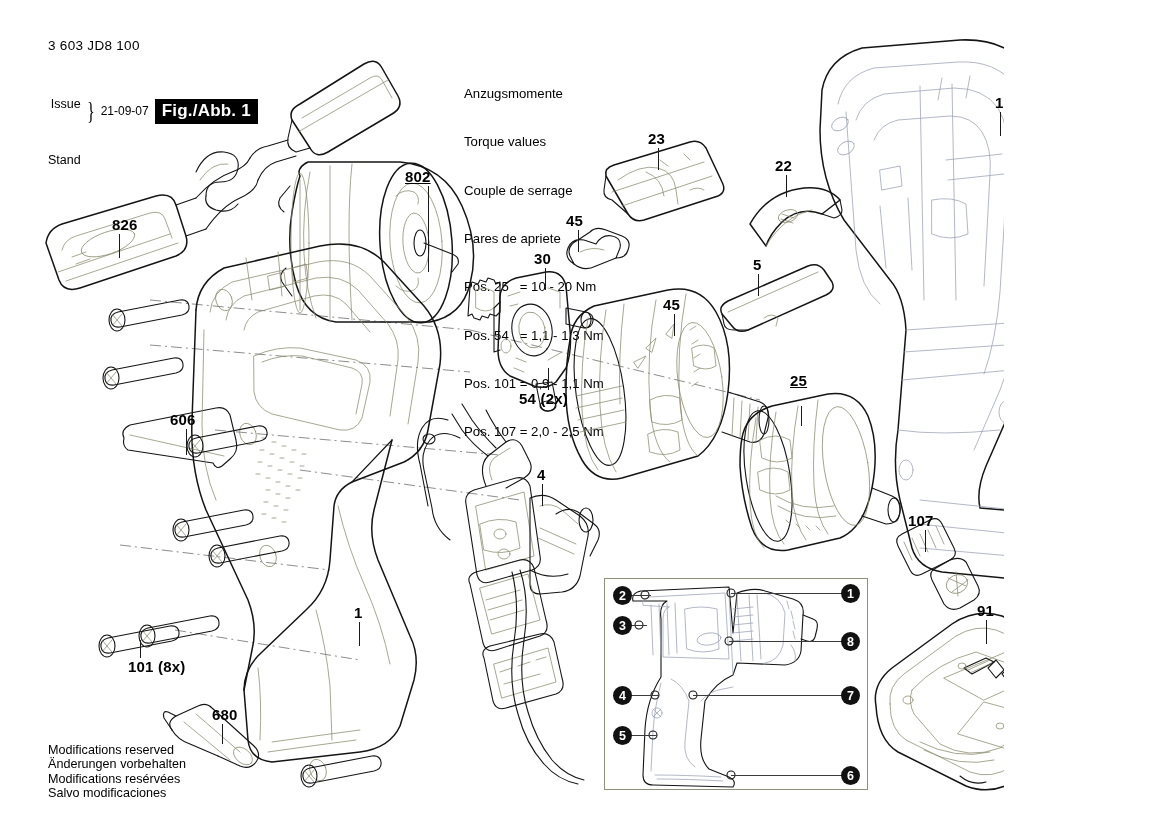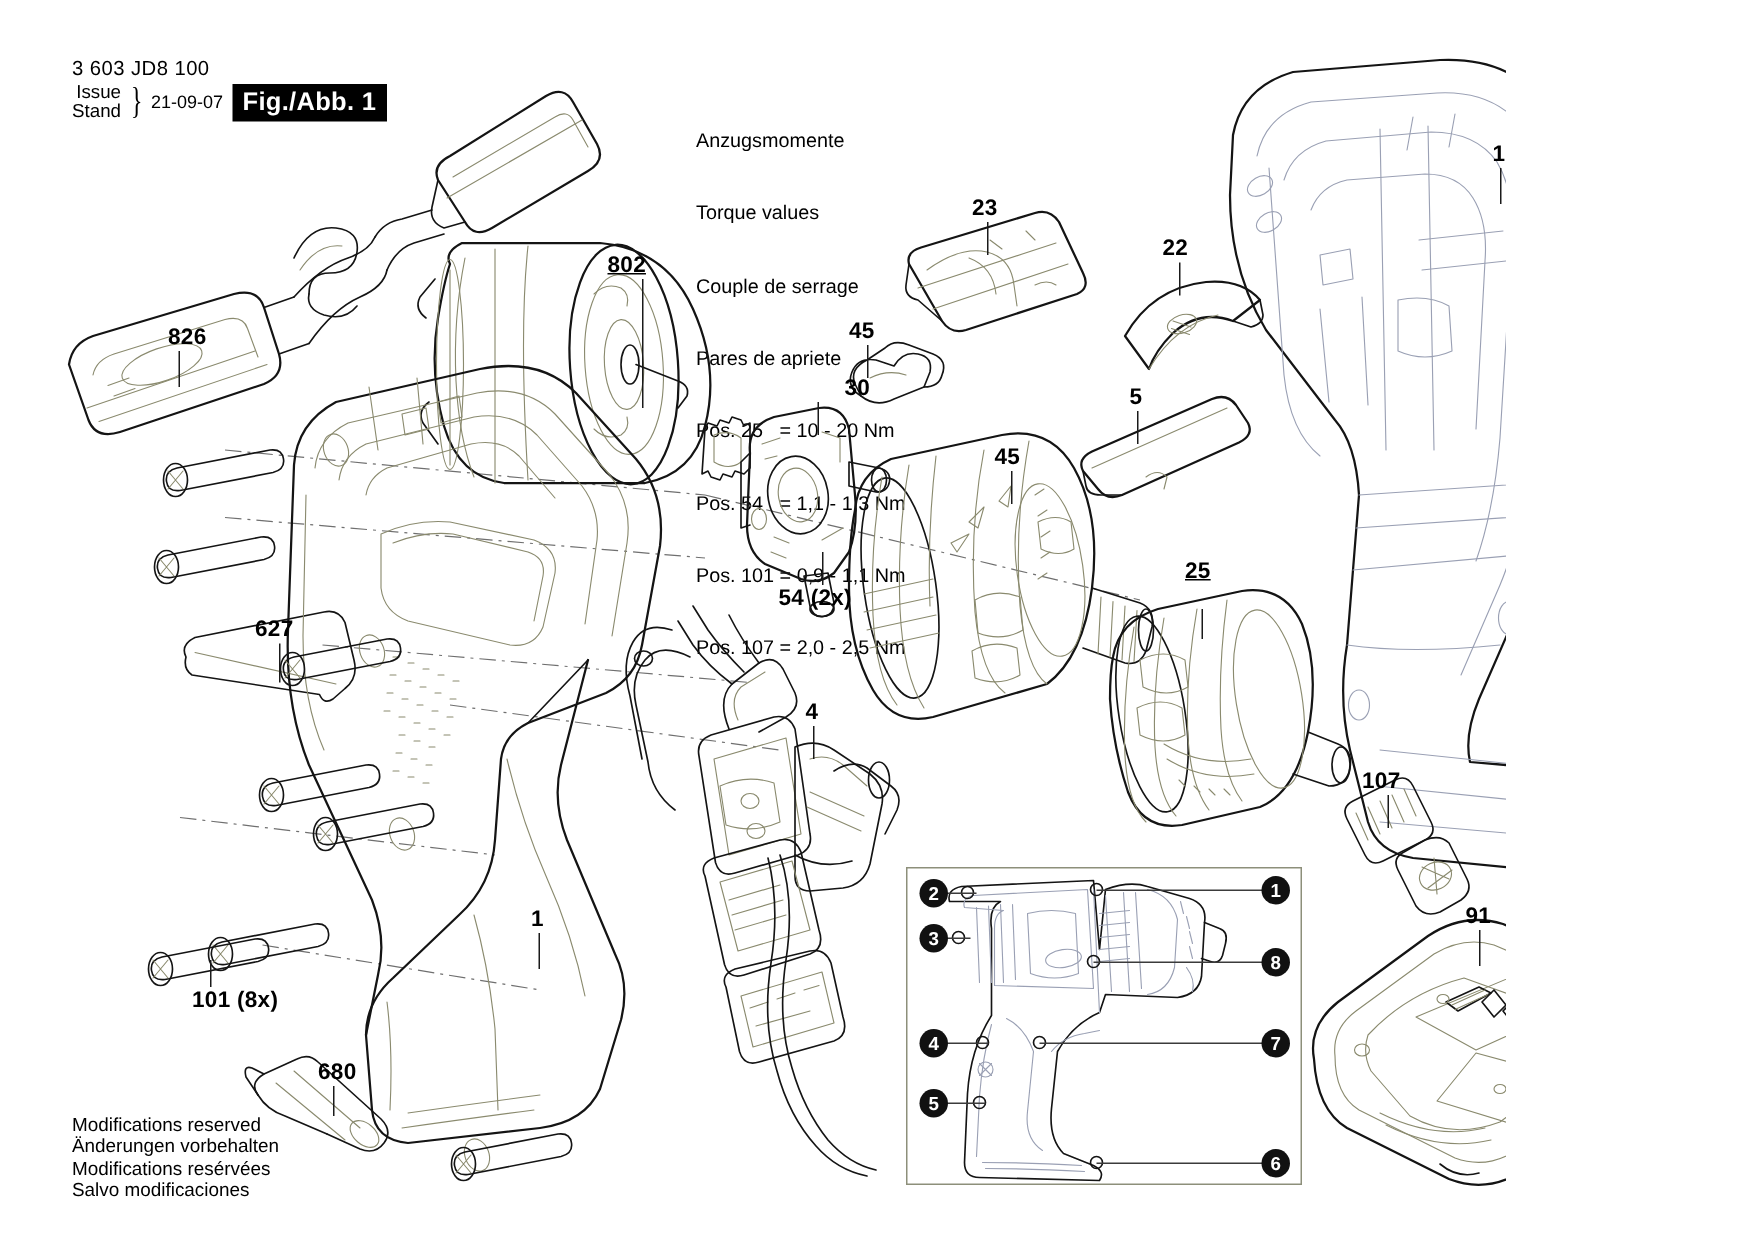--- a/index.html
+++ b/index.html
@@ -36,21 +36,21 @@
     align-items: center;
     margin-top: 2px;
   }
   .hdr-braced {
     position: relative;
     font-size: 12.5px;
     line-height: 13px;
     text-align: right;
     padding-right: 3px;
   }
-  .hdr-braced span { display: block; }
+  .hdr-braced span { display: block; margin-top: 43px; }
   .hdr-brace {
     font-size: 25px;
     line-height: 26px;
     margin-left: 1px;
     margin-right: 4px;
     transform: scaleX(0.65);
     font-family: "Liberation Serif", serif;
   }
   .hdr-date {
     font-size: 12px;
@@ -540,21 +540,21 @@
   <div>
     <div class="callout" style="left:112px; top:216px;">826</div>
     <div class="leader v" style="left:119px; top:234px; height:24px;"></div>
 
     <div class="callout" style="left:405px; top:168px;text-decoration:underline;">802</div>
     <div class="leader v" style="left:428px; top:186px; height:86px;"></div>
 
     <div class="callout" style="left:566px; top:212px;">45</div>
     <div class="leader v" style="left:578px; top:230px; height:22px;"></div>
 
-    <div class="callout" style="left:563px; top:250px;text-align:center;">30</div>
+    <div class="callout" style="left:534px; top:250px;text-align:center;">30</div>
     <div class="leader v" style="left:545px; top:268px; height:22px;"></div>
 
     <div class="callout" style="left:663px; top:296px;">45</div>
     <div class="leader v" style="left:674px; top:314px; height:22px;"></div>
 
     <div class="callout" style="left:519px; top:390px;">54 (2x)</div>
     <div class="leader v" style="left:548px; top:368px; height:22px;"></div>
 
     <div class="callout" style="left:648px; top:130px;">23</div>
     <div class="leader v" style="left:658px; top:148px; height:22px;"></div>
@@ -576,21 +576,21 @@
 
     <div class="callout" style="left:908px; top:512px;">107</div>
     <div class="leader v" style="left:925px; top:530px; height:22px;"></div>
 
     <div class="callout" style="left:977px; top:602px;">91</div>
     <div class="leader v" style="left:986px; top:620px; height:24px;"></div>
 
     <div class="callout" style="left:1053px; top:627px;">60</div>
     <div class="leader v" style="left:1064px; top:610px; height:18px;"></div>
 
-    <div class="callout" style="left:170px; top:411px;">627</div>
+    <div class="callout" style="left:170px; top:411px;">606</div>
     <div class="leader v" style="left:186px; top:429px; height:26px;"></div>
 
     <div class="callout" style="left:128px; top:658px;">101 (8x)</div>
     <div class="leader v" style="left:140px; top:640px; height:18px;"></div>
 
     <div class="callout" style="left:537px; top:466px;">4</div>
     <div class="leader v" style="left:542px; top:484px; height:22px;"></div>
 
     <div class="callout" style="left:354px; top:604px;">1</div>
     <div class="leader v" style="left:359px; top:622px; height:24px;"></div>

